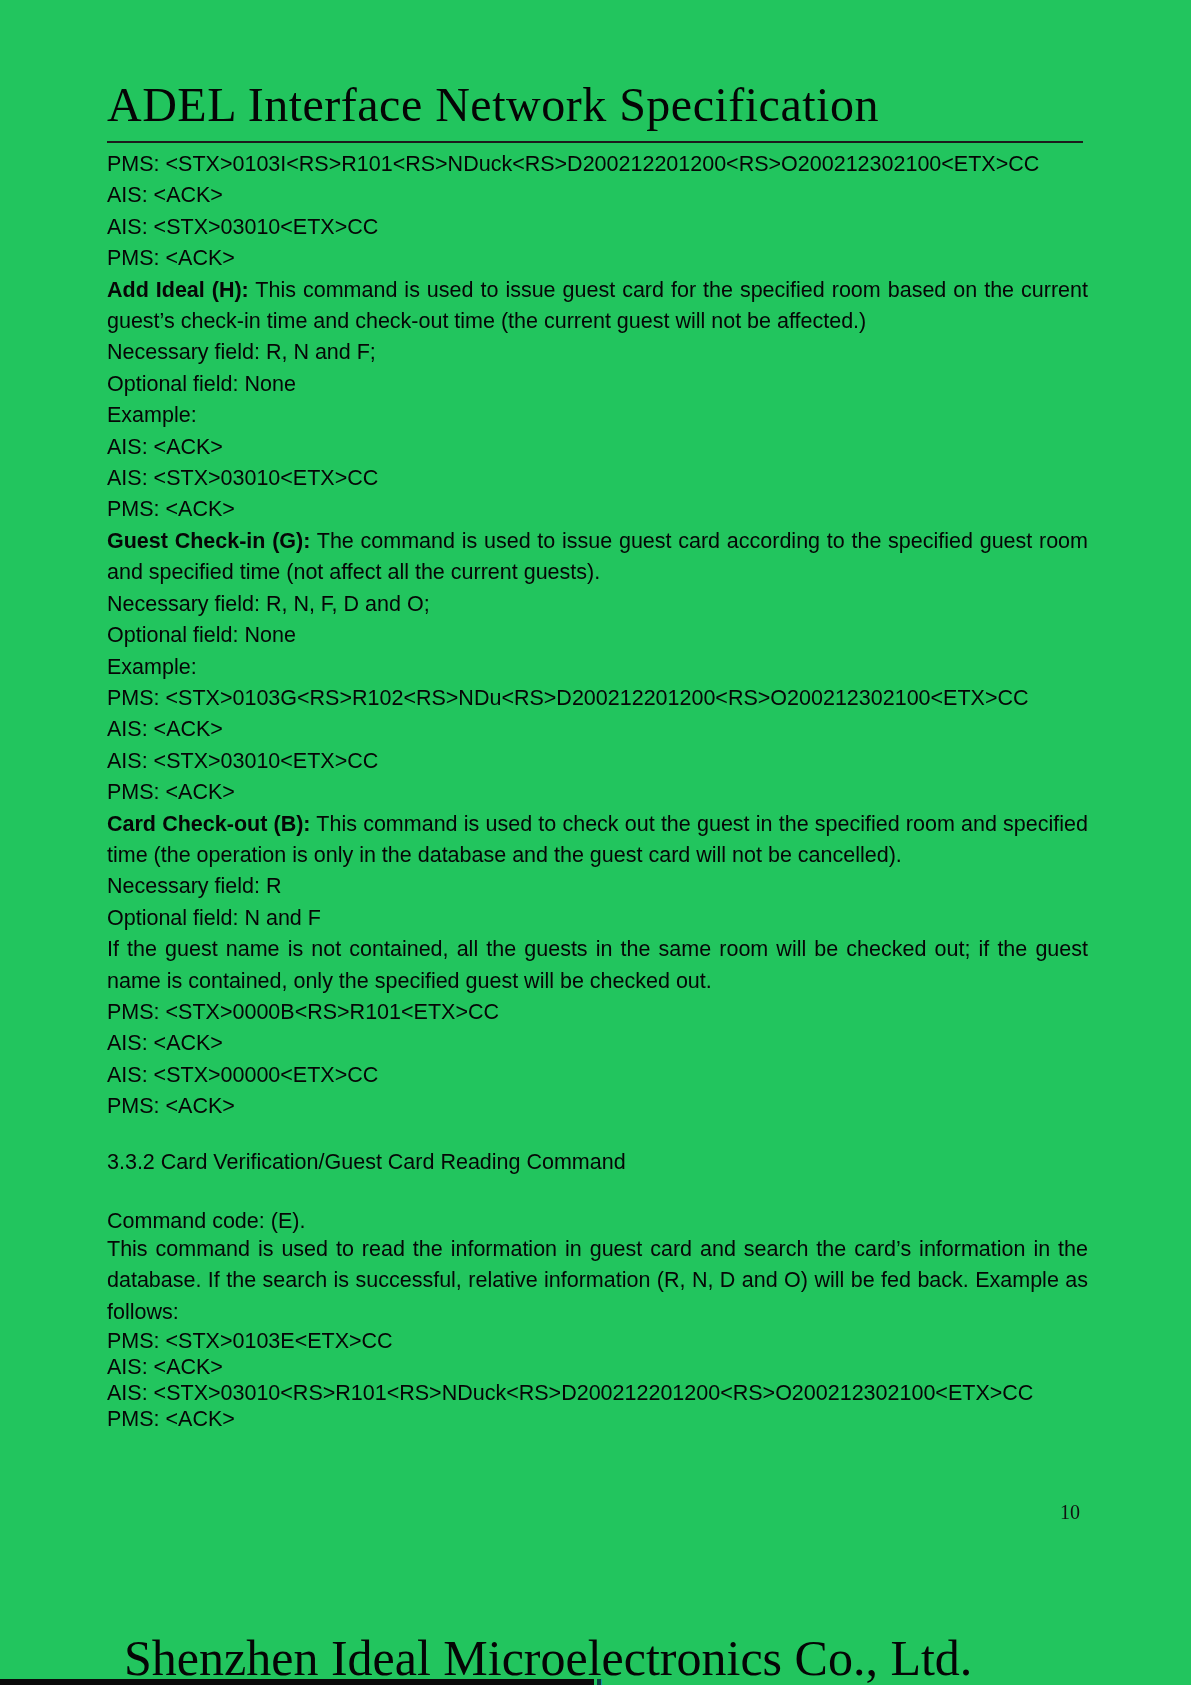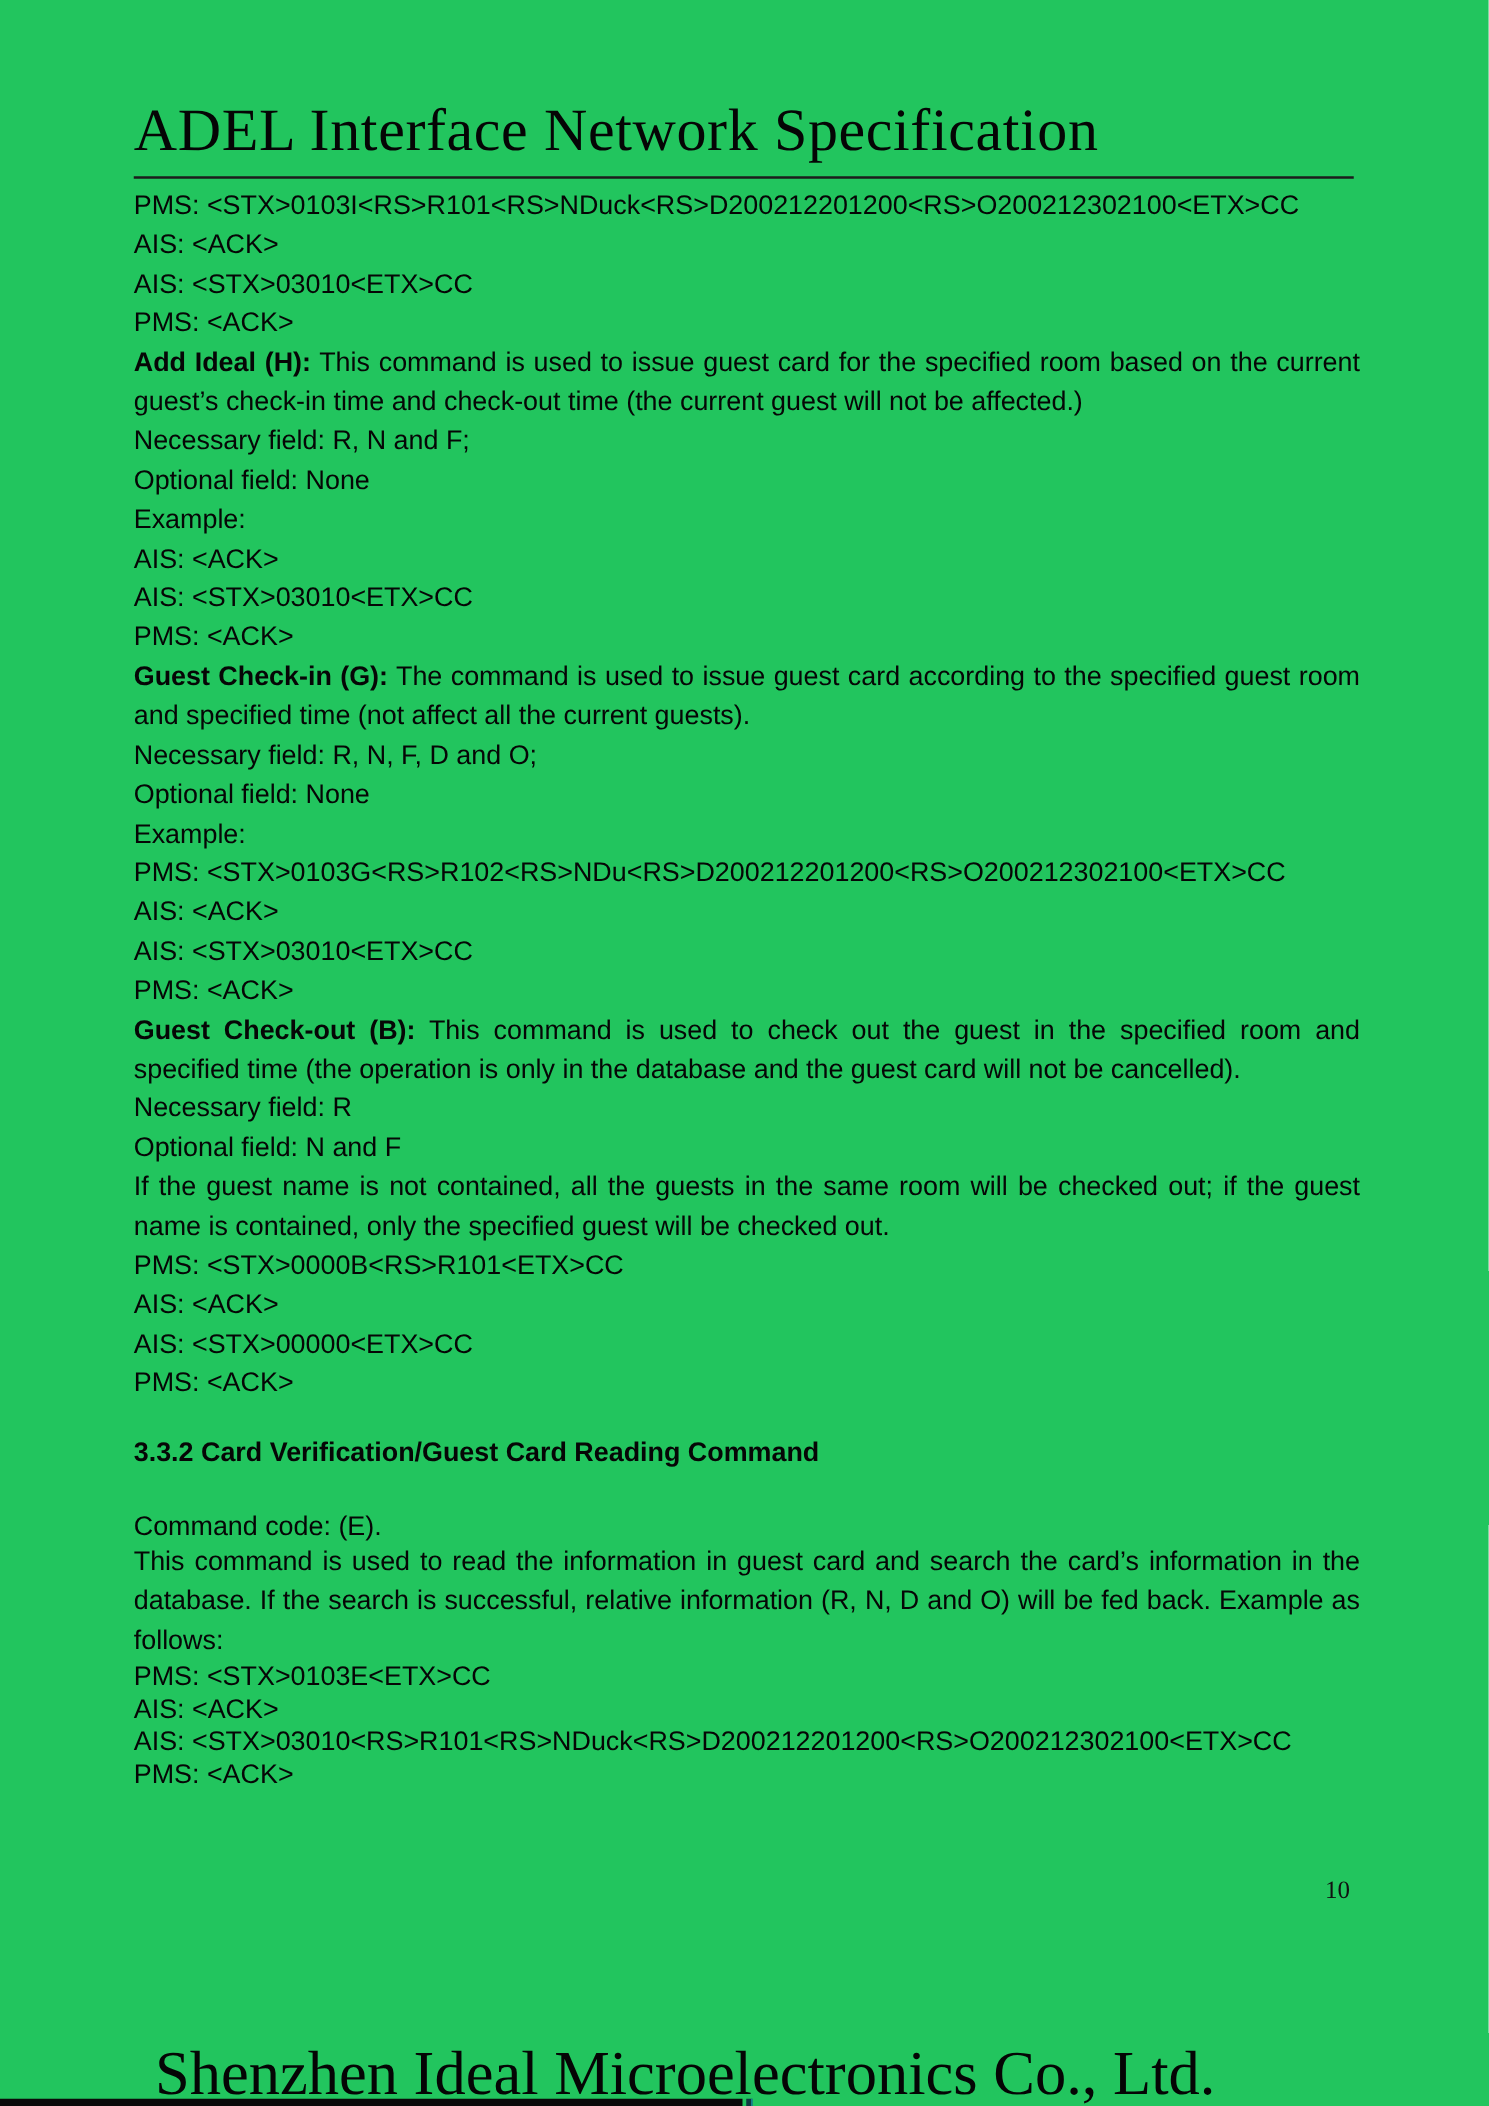--- a/index.html
+++ b/index.html
@@ -42,21 +42,21 @@
     font-size: 21.5px;
     color: #060606;
   }
   .doc-body p { margin: 0; }
   .doc-body p.line  { line-height: 31.4px; white-space: nowrap; }
   .doc-body p.para  { line-height: 31.4px; text-align: justify; }
   .doc-body p.tight { line-height: 26px; white-space: nowrap; }
   .doc-body p.heading {
     margin: 24px 0 30px 0;
     line-height: 31.4px;
-    font-weight: bold;
+    font-weight: normal;
   }
   .doc-body b { font-weight: bold; }
   .page-number {
     position: absolute;
     left: 1040px;
     top: 1501px;
     width: 40px;
     text-align: right;
     font-family: "Liberation Serif", "DejaVu Serif", serif;
     font-size: 20px;
@@ -116,21 +116,21 @@
       <p class="line">AIS: &lt;STX&gt;03010&lt;ETX&gt;CC</p>
       <p class="line">PMS: &lt;ACK&gt;</p>
       <p class="para"><b>Guest Check-in (G):</b> The command is used to issue guest card according to the specified guest room and specified time (not affect all the current guests).</p>
       <p class="line">Necessary field: R, N, F, D and O;</p>
       <p class="line">Optional field: None</p>
       <p class="line">Example:</p>
       <p class="line">PMS: &lt;STX&gt;0103G&lt;RS&gt;R102&lt;RS&gt;NDu&lt;RS&gt;D200212201200&lt;RS&gt;O200212302100&lt;ETX&gt;CC</p>
       <p class="line">AIS: &lt;ACK&gt;</p>
       <p class="line">AIS: &lt;STX&gt;03010&lt;ETX&gt;CC</p>
       <p class="line">PMS: &lt;ACK&gt;</p>
-      <p class="para"><b>Guest Check-out (B):</b> This command is used to check out the guest in the specified room and specified time (the operation is only in the database and the guest card will not be cancelled).</p>
+      <p class="para"><b>Card Check-out (B):</b> This command is used to check out the guest in the specified room and specified time (the operation is only in the database and the guest card will not be cancelled).</p>
       <p class="line">Necessary field: R</p>
       <p class="line">Optional field: N and F</p>
       <p class="para">If the guest name is not contained, all the guests in the same room will be checked out; if the guest name is contained, only the specified guest will be checked out.</p>
       <p class="line">PMS: &lt;STX&gt;0000B&lt;RS&gt;R101&lt;ETX&gt;CC</p>
       <p class="line">AIS: &lt;ACK&gt;</p>
       <p class="line">AIS: &lt;STX&gt;00000&lt;ETX&gt;CC</p>
       <p class="line">PMS: &lt;ACK&gt;</p>
       <p class="heading">3.3.2 Card Verification/Guest Card Reading Command</p>
       <p class="tight">Command code: (E).</p>
       <p class="para">This command is used to read the information in guest card and search the card’s information in the database. If the search is successful, relative information (R, N, D and O) will be fed back. Example as follows:</p>

